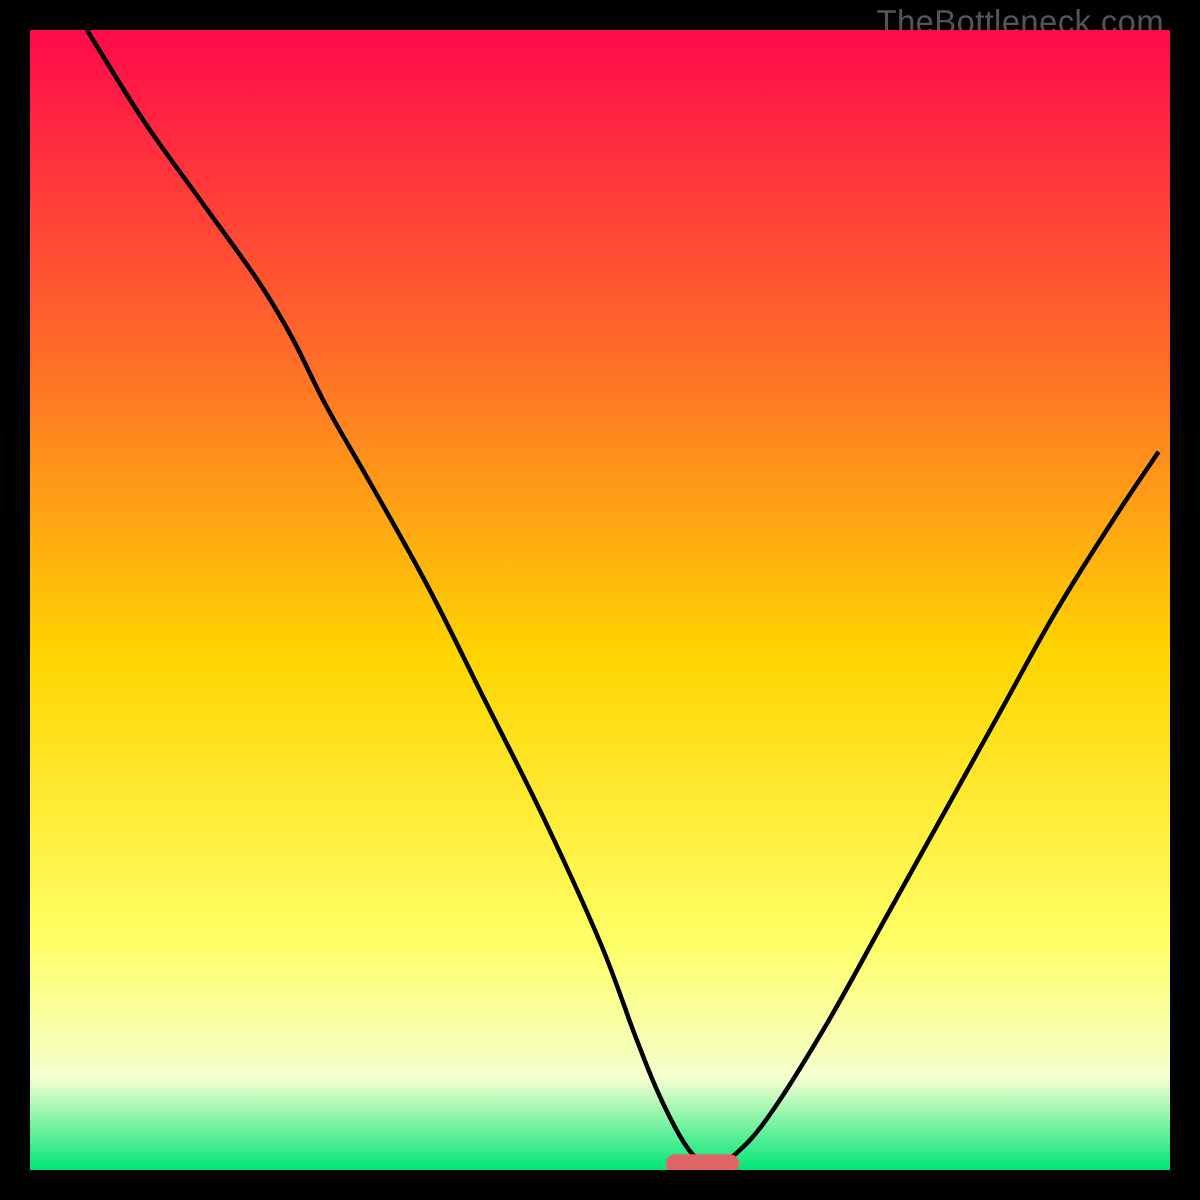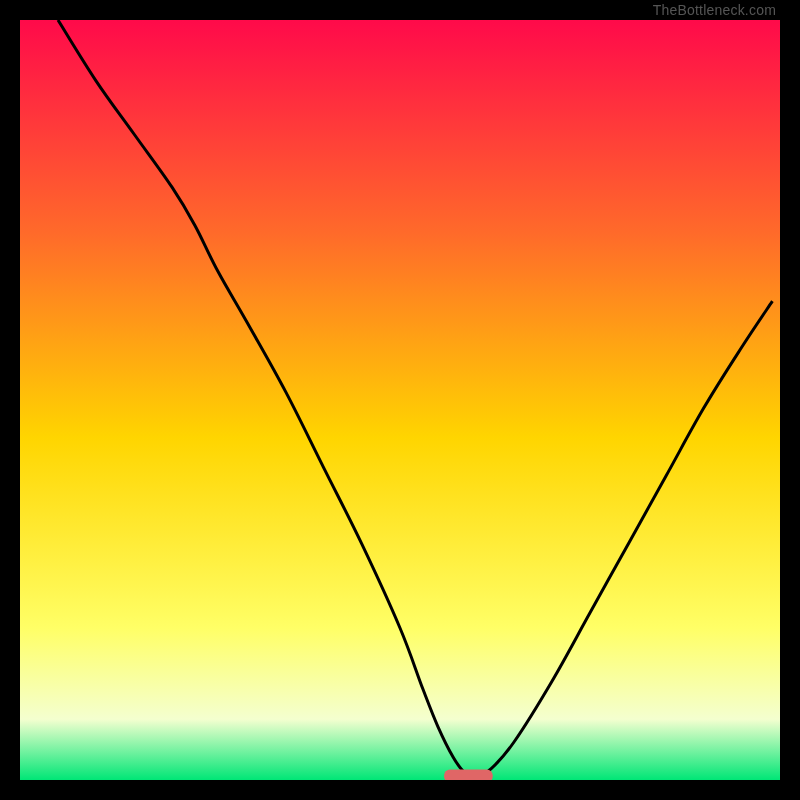--- a/index.html
+++ b/index.html
@@ -24,21 +24,21 @@
     left: 0;
     top: 0;
     width: 760px;
     height: 760px;
   }
   .watermark {
     position: absolute;
     top: 2px;
     right: 24px;
     color: #555;
-    font-size: 14px;
+    font-size: 22px;
     font-weight: 500;
     letter-spacing: 0.2px;
     user-select: none;
   }
   svg {
     display: block;
   }
 </style>
 </head>
 <body>

